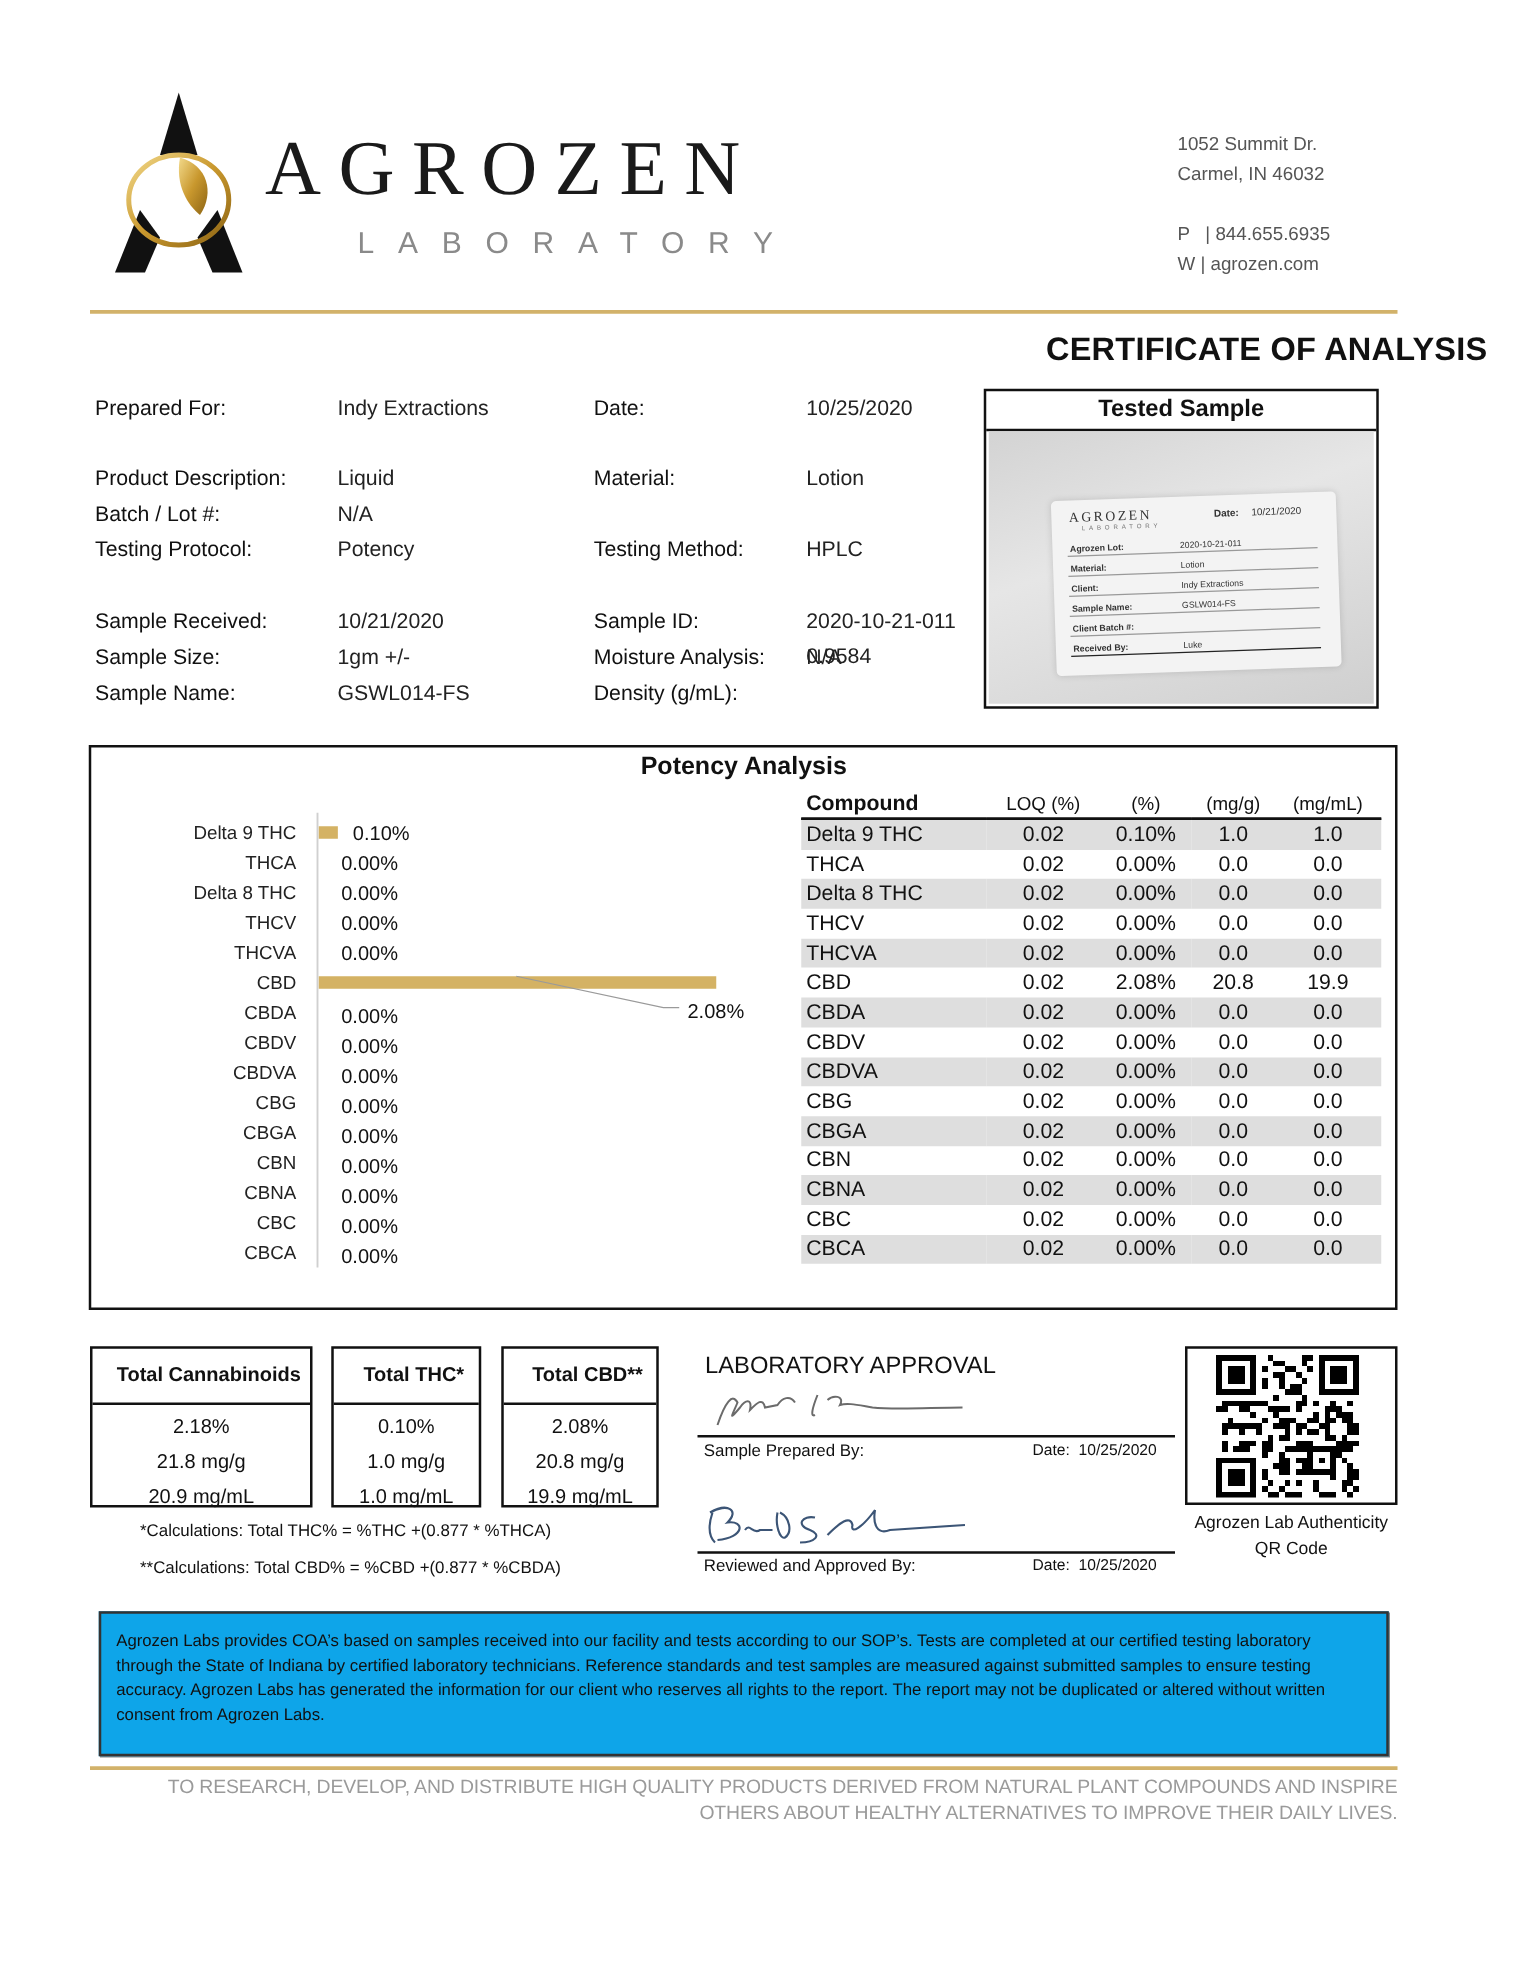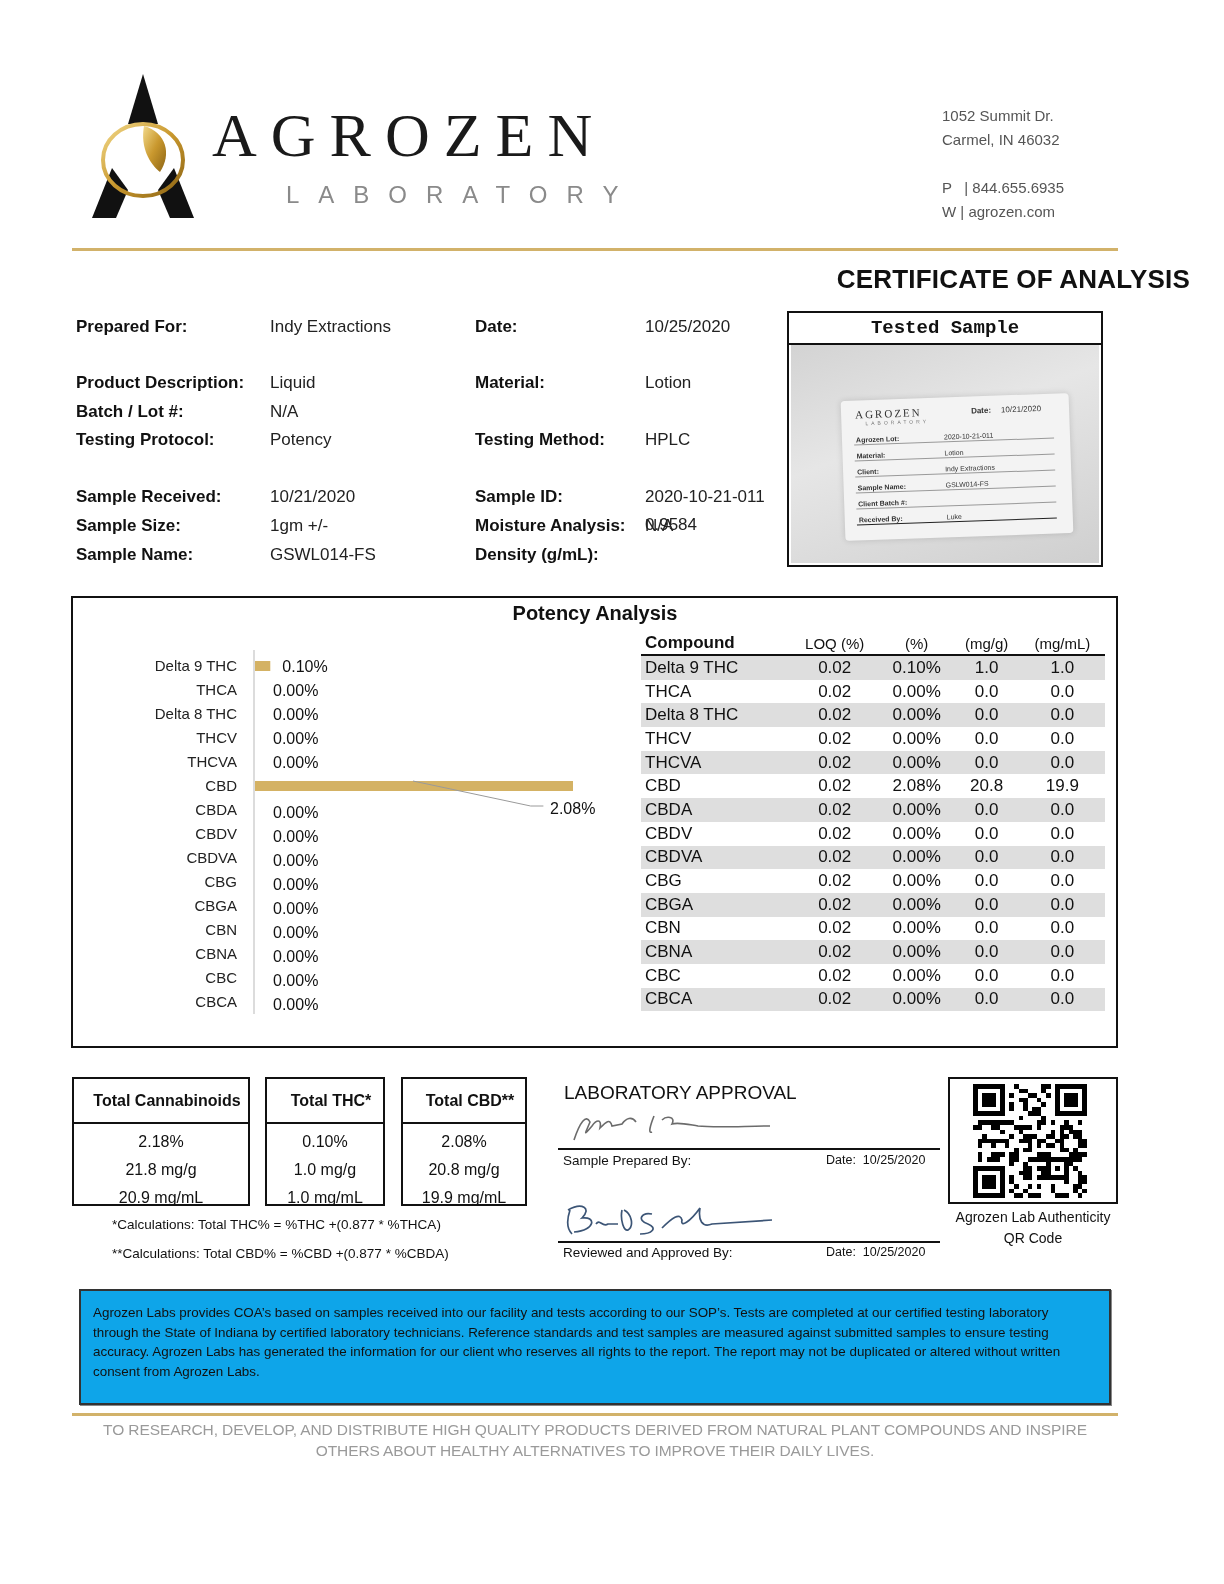--- a/index.html
+++ b/index.html
@@ -10,26 +10,26 @@
   #logo-svg { position: absolute; left: 80px; top: 72px; }
   .brand-name { position: absolute; left: 212px; top: 104px; font-family: "Liberation Serif", serif; font-size: 62px; letter-spacing: 14px; color: #1a1a1a; line-height: 1; }
   .brand-sub { position: absolute; left: 286px; top: 183px; font-family: "Liberation Sans", sans-serif; font-size: 24px; letter-spacing: 19px; color: #8a8a8a; line-height: 1; }
   .contact { position: absolute; left: 942px; top: 104px; font-size: 15px; color: #555; line-height: 24px; }
   .contact .gap { height: 24px; }
   .gold-rule { position: absolute; left: 72px; width: 1046px; height: 3px; background: #d2b26a; }
 
   .cert-title { position: absolute; left: 0; width: 1190px; top: 264px; text-align: right; font-size: 26px; font-weight: bold; letter-spacing: 0.2px; }
 
   
-  .info-label { position: absolute; font-size: 17px; font-weight: bold; color: #111; white-space: nowrap; }
+  .info-label { position: absolute; font-size: 17px; font-weight: normal; color: #111; white-space: nowrap; }
   .info-value { position: absolute; font-size: 17px; color: #222; white-space: nowrap; }
 
   
   .sample-box { position: absolute; left: 787px; top: 311px; width: 316px; height: 256px; border: 2px solid #111; box-sizing: border-box; }
-  .sample-head { height: 30px; border-bottom: 2px solid #111; text-align: center; font-size: 19px; font-weight: bold; line-height: 30px; font-family: Liberation Mono, monospace; }
+  .sample-head { height: 30px; border-bottom: 2px solid #111; text-align: center; font-size: 19px; font-weight: bold; line-height: 30px; }
   .sample-photo { position: absolute; left: 2px; top: 32px; right: 2px; bottom: 2px; background: linear-gradient(160deg, #d3d3d3 0%, #e6e6e6 40%, #cfcfcf 100%); overflow: hidden; }
   .sample-label { position: absolute; left: 52px; top: 52px; width: 228px; height: 140px; background: #f3f3f3; border-radius: 4px; transform: rotate(-2deg); box-shadow: 0 0 6px rgba(0,0,0,0.15); font-size: 8px; color: #333; }
   .sl-brand { position: absolute; left: 14px; top: 8px; font-family: "Liberation Serif", serif; font-size: 11px; letter-spacing: 2px; }
   .sl-brand-sub { position: absolute; left: 24px; top: 20px; font-size: 5px; letter-spacing: 3px; color: #777; }
   .sl-date-l { position: absolute; left: 130px; top: 10px; font-weight: bold; font-size: 8px; }
   .sl-date-v { position: absolute; left: 160px; top: 10px; font-size: 8px; }
   .sl-row { position: absolute; left: 12px; width: 200px; height: 14px; border-bottom: 1px solid #999; }
   .sl-row .k { position: absolute; left: 2px; bottom: 1px; font-weight: bold; font-size: 7px; }
   .sl-row .v { position: absolute; left: 90px; bottom: 1px; font-size: 7px; }
 
@@ -64,21 +64,21 @@
   .sig-date { position: absolute; font-size: 12.5px; color: #111; white-space: nowrap; }
 
   
   .qr-frame { position: absolute; left: 948px; top: 1077px; width: 170px; height: 127px; border: 2px solid #111; box-sizing: border-box; }
   #qr-svg { position: absolute; left: 970px; top: 1084px; }
   .qr-caption { position: absolute; left: 940px; width: 186px; text-align: center; font-size: 14px; color: #111; line-height: 21px; }
 
   
   .disclaimer { position: absolute; left: 79px; top: 1289px; width: 1032px; height: 116px; box-sizing: border-box; border: 2px solid #333; background: #0ea5e9; padding: 12px 12px 0 12px; font-size: 13.4px; line-height: 19.6px; color: #111; box-shadow: 1px 1px 0 #888; }
 
-  .mission { position: absolute; left: 72px; width: 1046px; top: 1419px; text-align: center; font-size: 15.5px; color: #9a9a9a; line-height: 21px; letter-spacing: -0.1px; }
+  .mission { position: absolute; left: 72px; width: 1046px; top: 1419px; text-align: right; font-size: 15.5px; color: #9a9a9a; line-height: 21px; letter-spacing: -0.1px; }
 </style>
 </head>
 <body>
 
 <svg id="logo-svg" width="126" height="148" viewBox="0 0 126 148">
   <defs>
     <linearGradient id="goldg" x1="0" y1="0" x2="1" y2="1">
       <stop offset="0" stop-color="#f2d98a"></stop>
       <stop offset="0.5" stop-color="#c9982e"></stop>
       <stop offset="1" stop-color="#8c6414"></stop>

